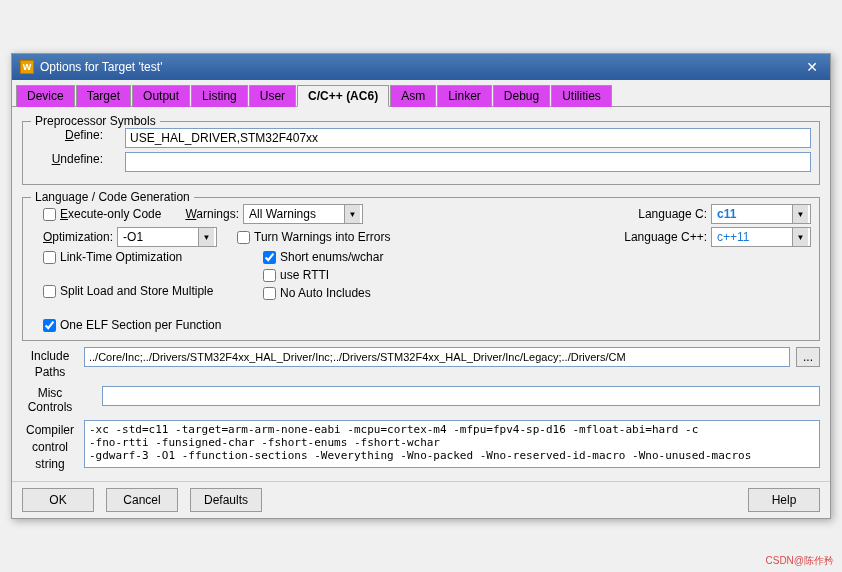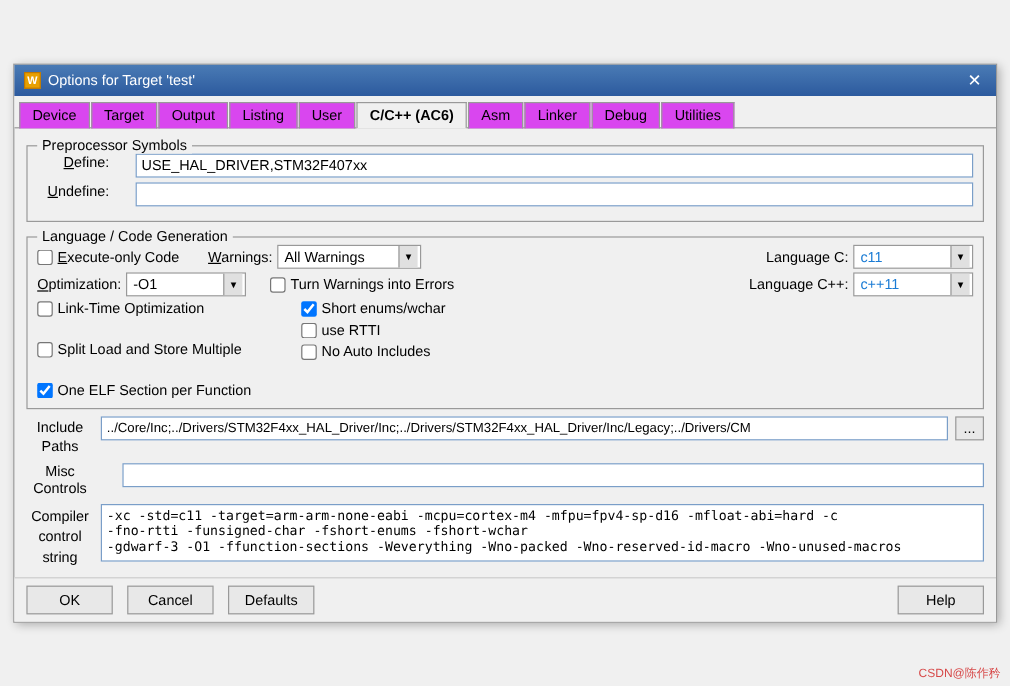--- a/index.html
+++ b/index.html
@@ -86,21 +86,21 @@
     }
     .content {
       padding: 8px 10px;
       flex: 1;
       display: flex;
       flex-direction: column;
       gap: 6px;
     }
     .group-box {
       border: 1px solid #999;
-      padding: 6px 8px 8px 8px;
+      padding: 6px 8px 8px 20px;
       position: relative;
       margin-top: 6px;
     }
     .group-label {
       position: absolute;
       top: -8px;
       left: 8px;
       background: #f0f0f0;
       padding: 0 4px;
       font-size: 12px;
@@ -349,21 +349,21 @@
         </label>
         <div style="margin-left:12px; display:flex; align-items:center; gap:4px;">
           <span><span class="underline">W</span>arnings:</span>
           <div class="combo" style="width:120px;">
             <span class="combo-text">All Warnings</span>
             <div class="combo-arrow">▼</div>
           </div>
         </div>
         <div style="margin-left:auto; display:flex; align-items:center; gap:4px;">
           <span>Language C:</span>
-          <div class="combo" style="width:100px;">
+          <div class="combo" style="width:100px;font-weight:bold;">
             <span class="combo-text blue-text">c11</span>
             <div class="combo-arrow">▼</div>
           </div>
         </div>
       </div>
 
       <div class="top-row-lang">
         <div style="display:flex; align-items:center; gap:4px;">
           <span><span class="underline">O</span>ptimization:</span>
           <div class="combo" style="width:100px;">

